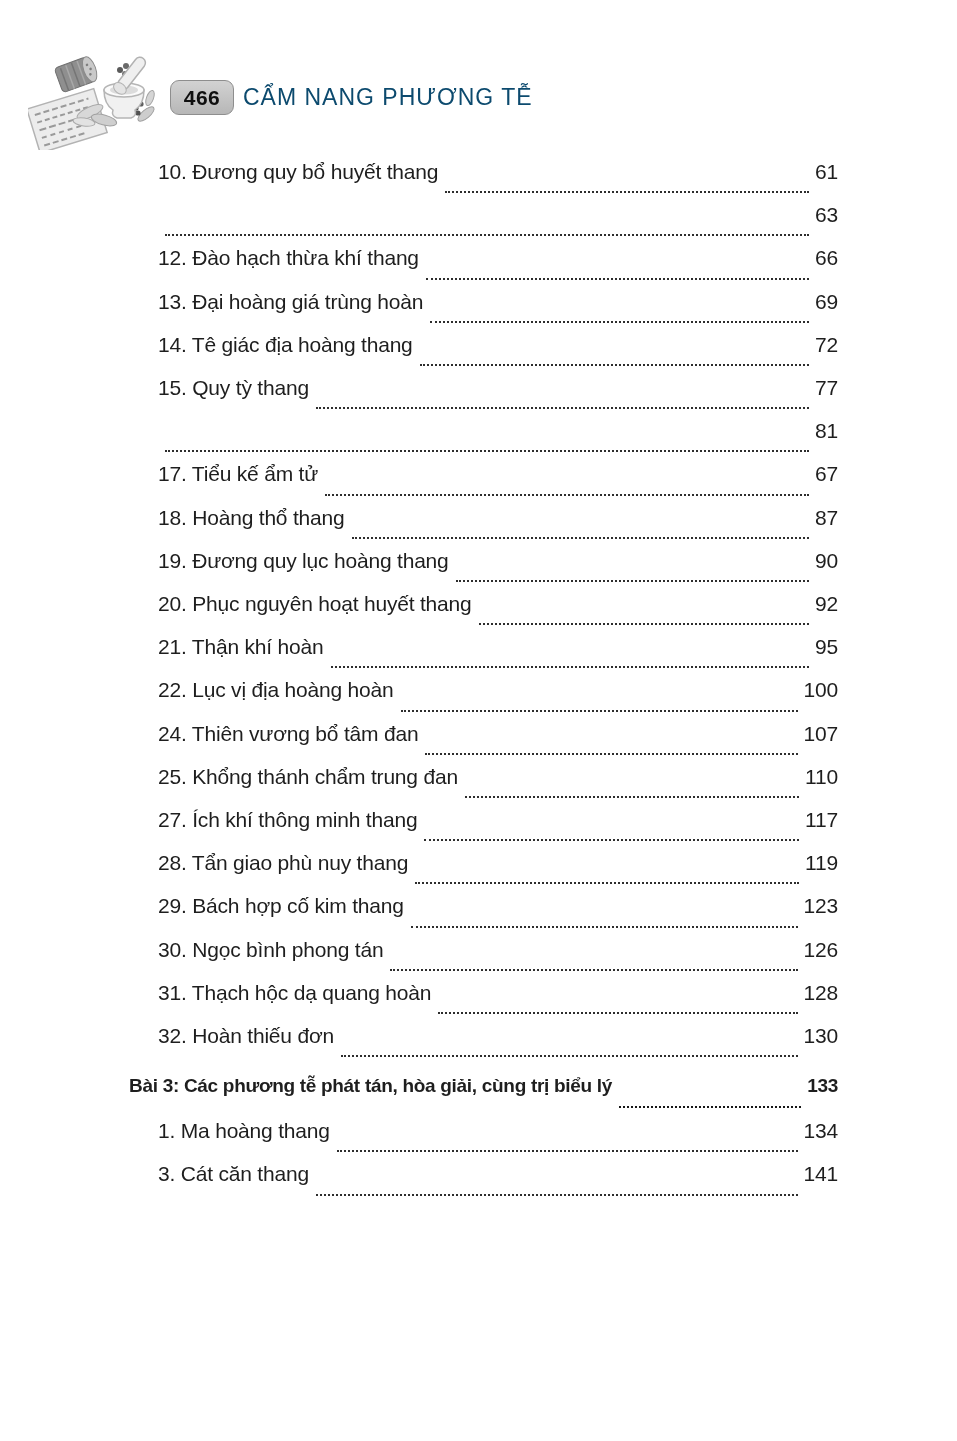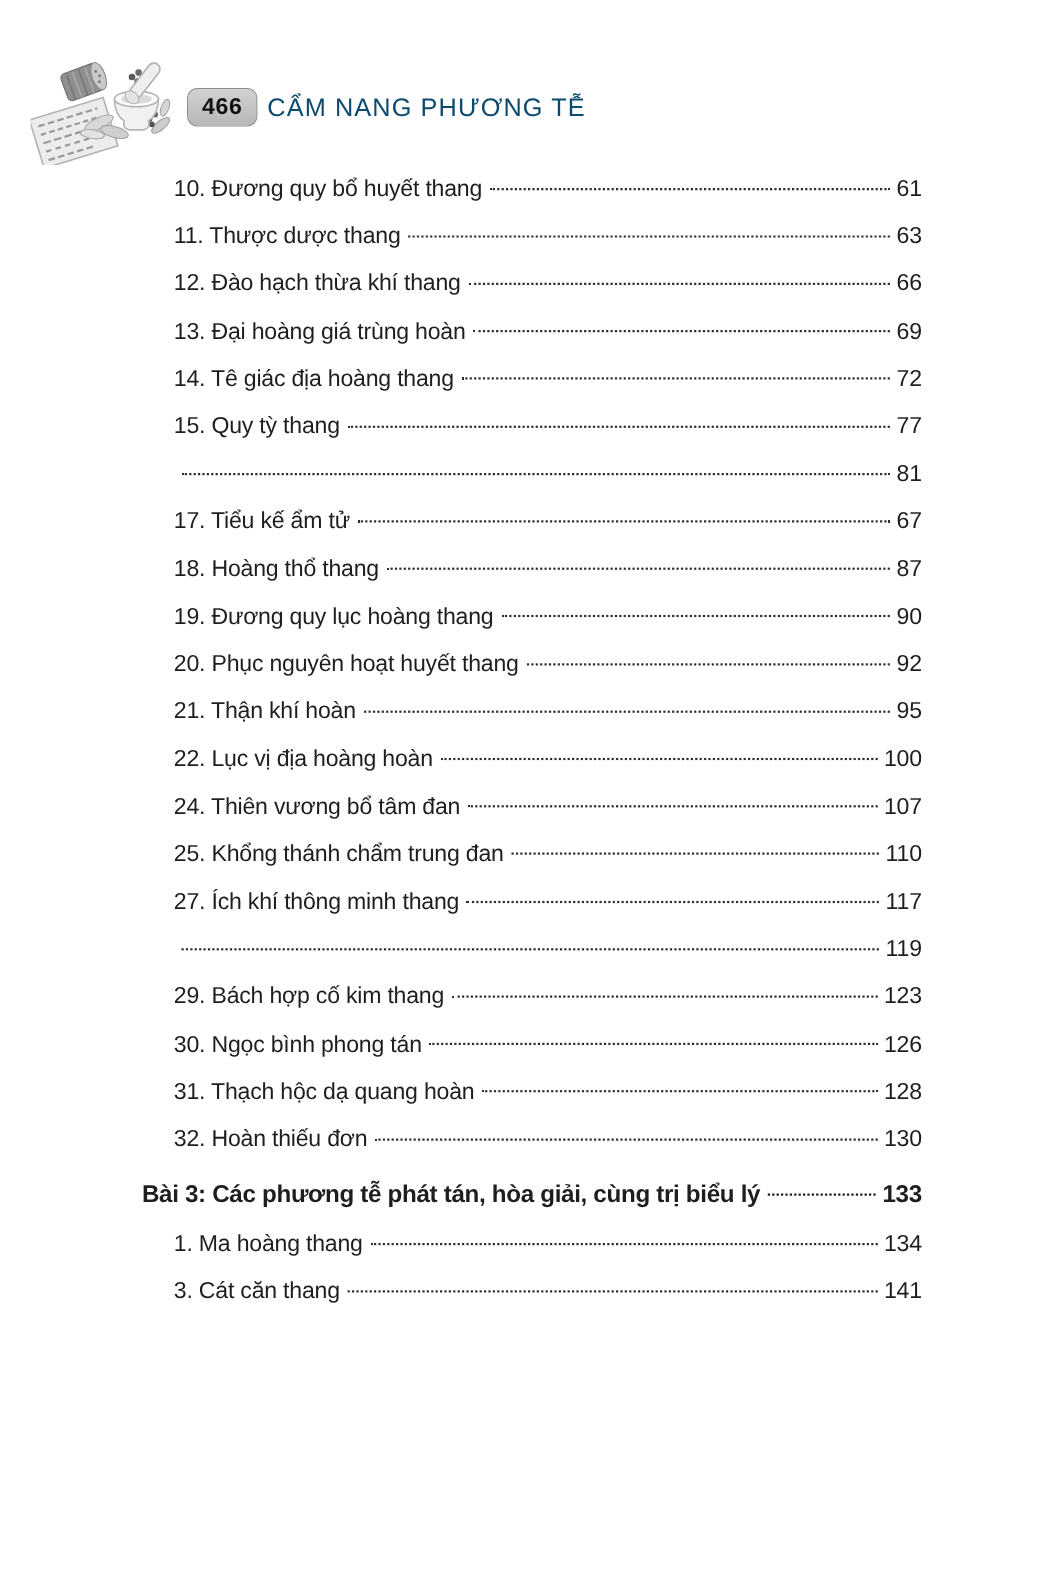--- a/index.html
+++ b/index.html
@@ -26,34 +26,34 @@
   }
   .book-title{
     position:absolute;left:243px;top:84px;
     font-size:23px;color:#0c4a6e;letter-spacing:1px;font-weight:500;
     white-space:nowrap;
   }
 
   
   .toc{position:absolute;left:158px;top:150px;width:680px;}
   .toc-row{
-    display:flex;align-items:center;
+    display:flex;align-items:flex-end;
     font-size:21px;line-height:43.2px;letter-spacing:-0.2px;
     white-space:nowrap;
   }
   .toc-row .label{flex:0 0 auto;}
   .toc-row .leader{
     flex:1 1 auto;min-width:18px;
     border-bottom:2px dotted #2d2d2d;
     margin:0 6px 0 7px;
   }
   .toc-row .pnum{flex:0 0 auto;}
   .toc-heading{
     margin-left:-29px;margin-top:6px;
-    font-weight:bold;font-size:22px;line-height:46px;
+    font-weight:bold;font-size:19px;line-height:46px;
     letter-spacing:-0.3px;
   }
   .toc-heading .leader{border-bottom:2.5px dotted #161616;margin-bottom:1px;}
 </style>
 </head>
 <body>
 
 <div class="page">
 
   <div class="hdr">
@@ -117,21 +117,20 @@
 
   <div class="toc">
     <div id="toc-main">
   <div class="toc-row">
     <span class="label">10. Đương quy bổ huyết thang</span>
     <span class="leader"></span>
     <span class="pnum">61</span>
   </div>
 
   <div class="toc-row">
-    <span class="label">11. Thược dược thang</span>
     <span class="leader"></span>
     <span class="pnum">63</span>
   </div>
 
   <div class="toc-row">
     <span class="label">12. Đào hạch thừa khí thang</span>
     <span class="leader"></span>
     <span class="pnum">66</span>
   </div>
 
@@ -208,20 +207,21 @@
   </div>
 
 
   <div class="toc-row">
     <span class="label">27. Ích khí thông minh thang</span>
     <span class="leader"></span>
     <span class="pnum">117</span>
   </div>
 
   <div class="toc-row">
+    <span class="label">28. Tẩn giao phù nuy thang</span>
     <span class="leader"></span>
     <span class="pnum">119</span>
   </div>
 
   <div class="toc-row">
     <span class="label">29. Bách hợp cố kim thang</span>
     <span class="leader"></span>
     <span class="pnum">123</span>
   </div>
 

